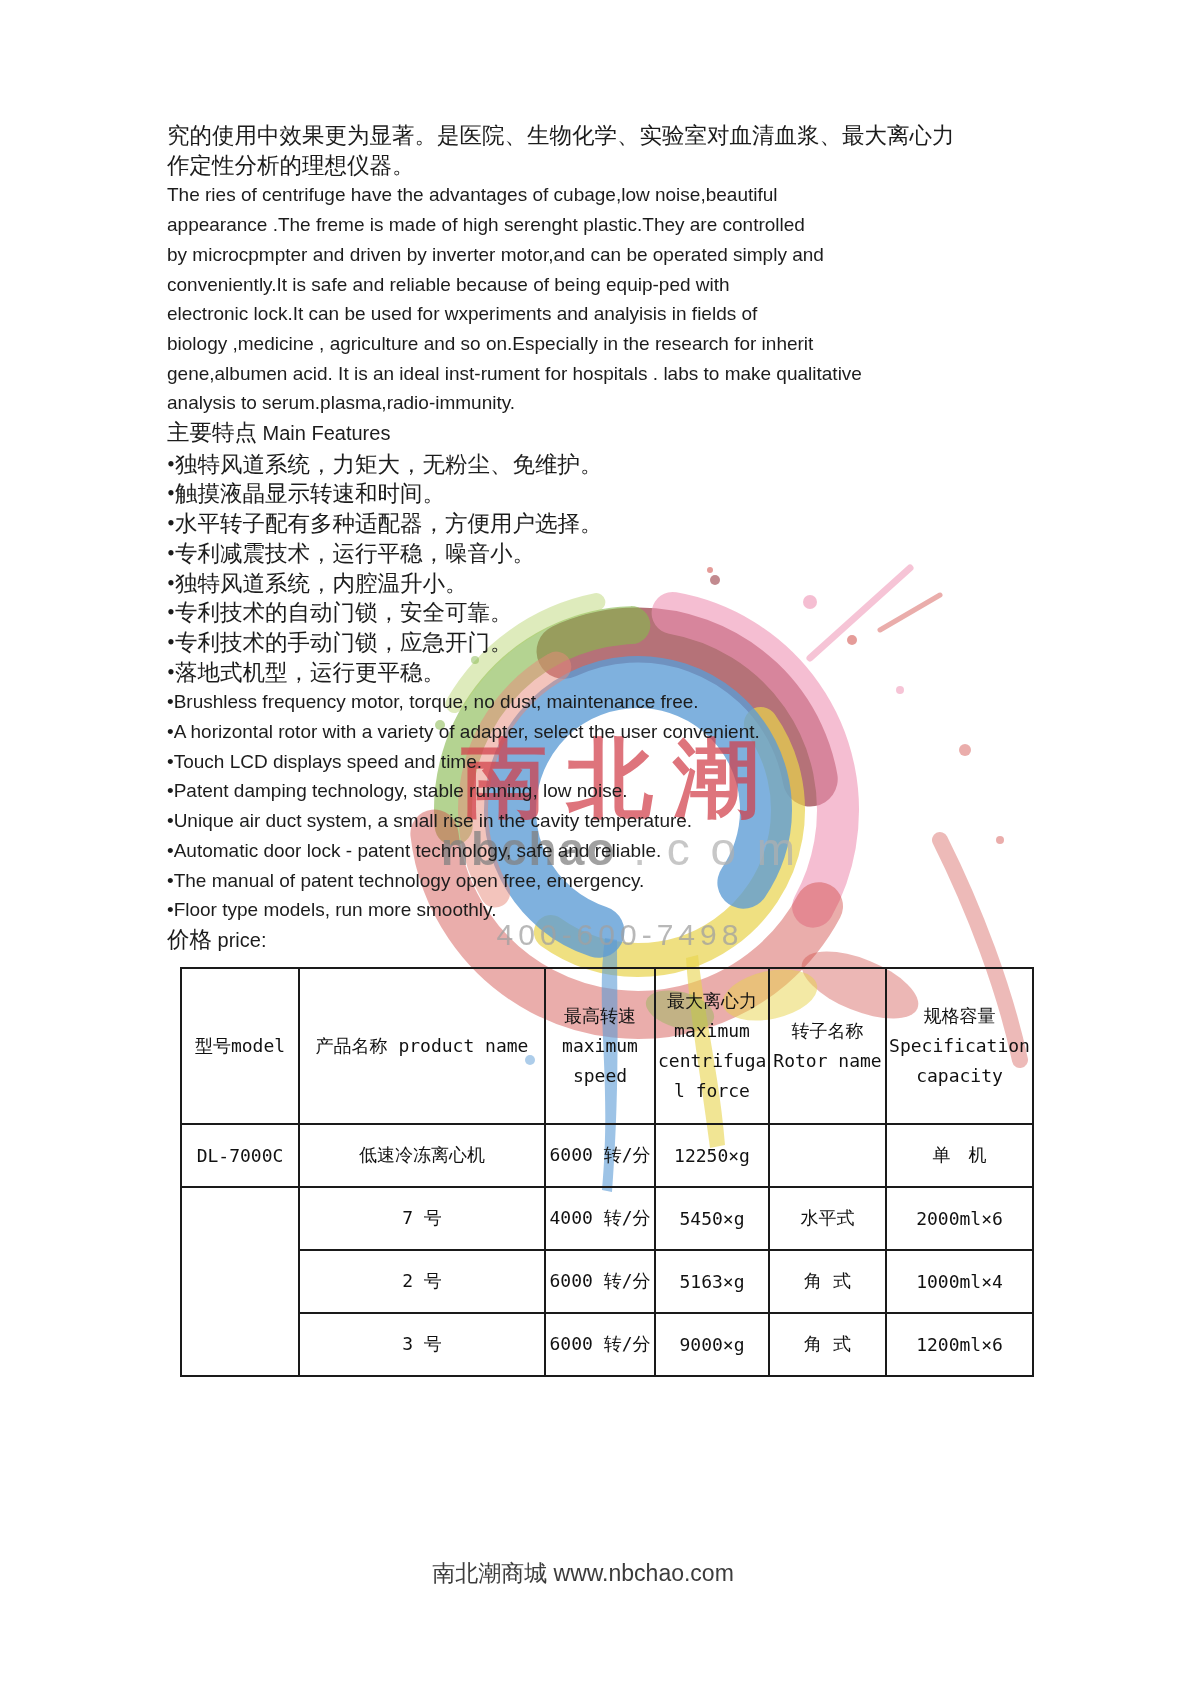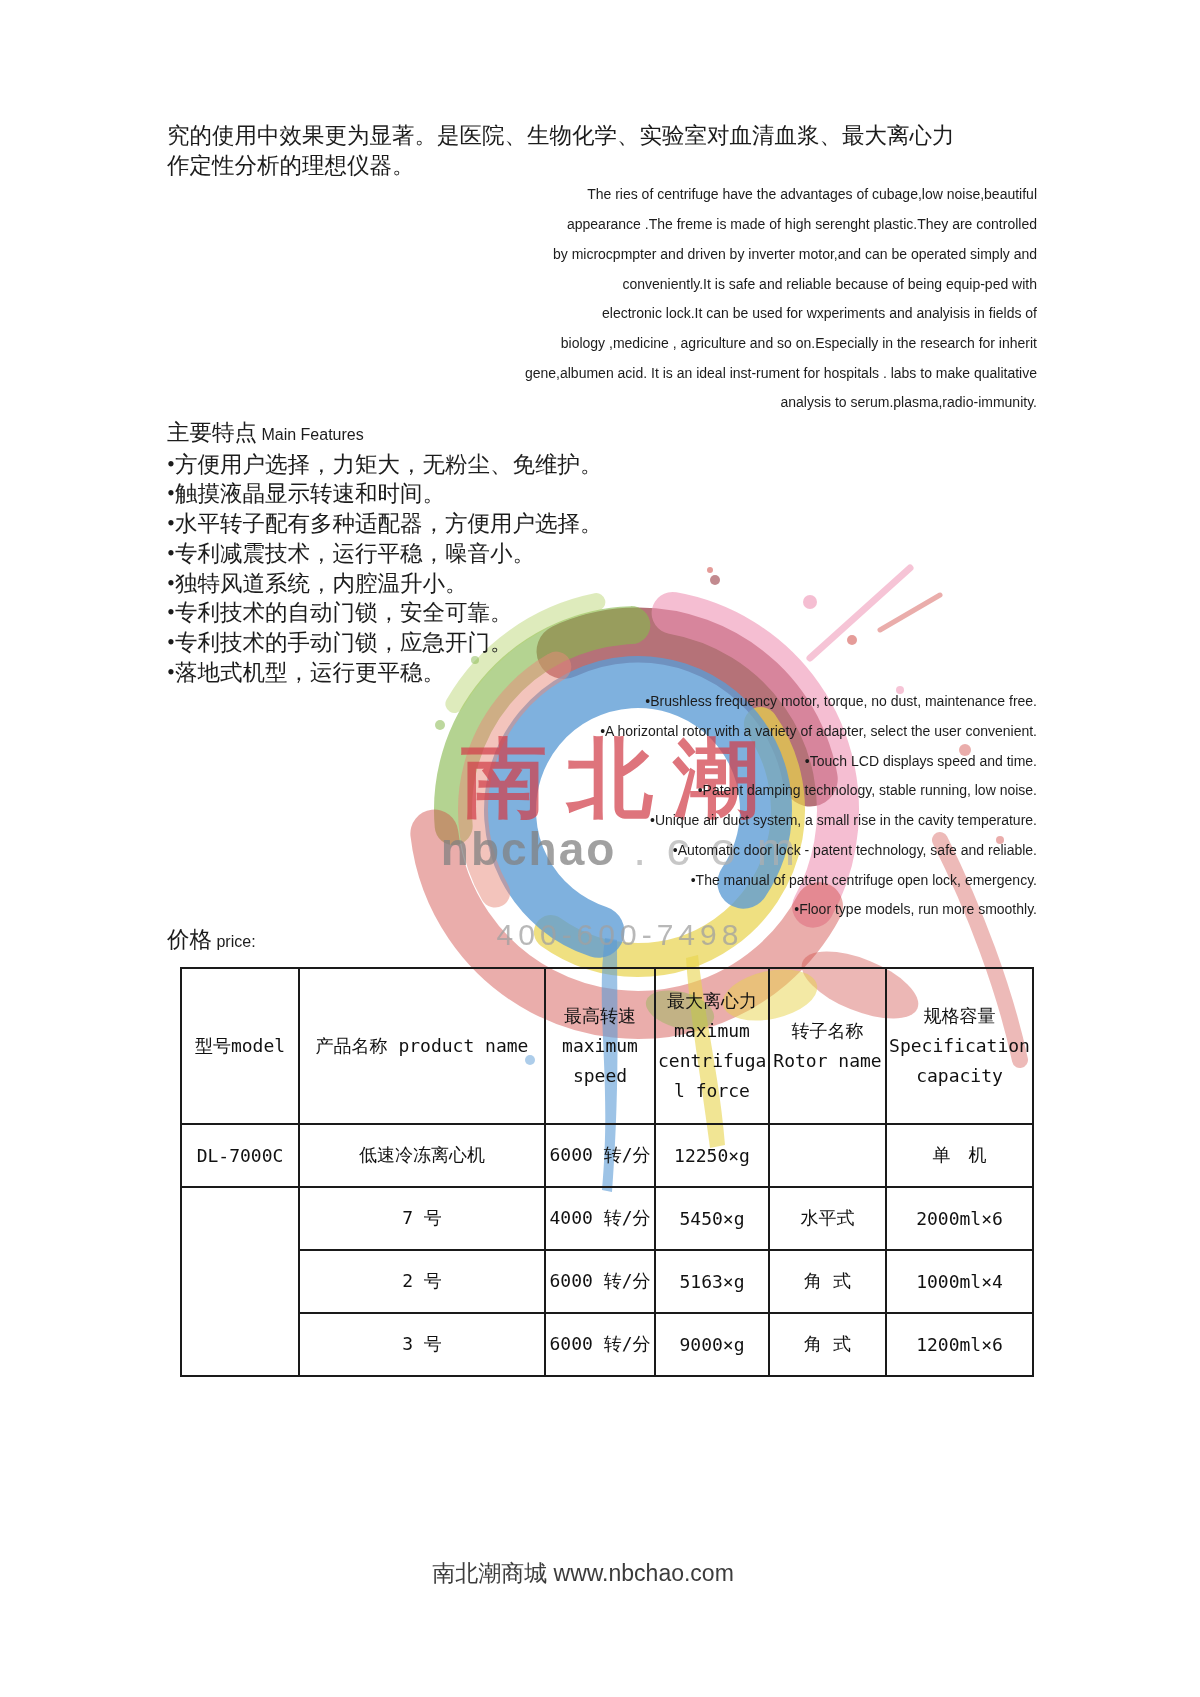--- a/index.html
+++ b/index.html
@@ -15,23 +15,23 @@
   .wm-site{left:360px;top:826px;width:520px;font-size:46px;line-height:1;}
   .wm-site .nm{font-weight:bold;color:rgba(130,130,130,0.75);letter-spacing:2px;}
   .wm-site .tl{color:rgba(175,175,175,0.7);letter-spacing:4px;}
   .wm-phone{left:360px;top:920px;width:520px;font-size:30px;line-height:1;
             color:rgba(160,160,160,0.75);letter-spacing:5px;}
 
   
   .content{position:absolute;left:167px;top:121px;width:870px;z-index:1;}
   .ln{line-height:29.7px;white-space:nowrap;}
   .zh{font-family:"Liberation Serif",serif;font-size:22.5px;}
-  .en{font-family:"Liberation Sans",sans-serif;font-size:14px;text-align:right;}
+  .en{font-family:"Liberation Sans",sans-serif;font-size:19px;}
   .mix .zh-part{font-family:"Liberation Serif",serif;font-size:22.5px;text-align:right;}
-  .mix .en-part{font-family:"Liberation Sans",sans-serif;font-size:16px;}
+  .mix .en-part{font-family:"Liberation Sans",sans-serif;font-size:20px;}
 
   
   table.price{border-collapse:collapse;table-layout:fixed;width:852px;margin-top:10px;
               font-family:"DejaVu Sans Mono","Liberation Mono",monospace;font-size:18px;
               color:#111;background:transparent;margin-left:13px;}
   table.price td,table.price th{border:2px solid #1a1a1a;text-align:center;vertical-align:middle;
               padding:2px 2px;font-weight:normal;}
   table.price th{white-space:pre-line;line-height:30px;height:150px;}
   table.price td{height:57px;white-space:pre-wrap;}
 
@@ -93,36 +93,36 @@
     <div class="ln en">conveniently.It is safe and reliable because of being equip-ped with</div>
     <div class="ln en">electronic lock.It can be used for wxperiments and analyisis in fields of</div>
     <div class="ln en">biology ,medicine , agriculture and so on.Especially in the research for inherit</div>
     <div class="ln en">gene,albumen acid. It is an ideal inst-rument for hospitals . labs to make qualitative</div>
     <div class="ln en">analysis to serum.plasma,radio-immunity.</div>
 
     <div class="ln mix">
       <span class="zh-part">主要特点</span><span class="en-part"> Main Features</span>
     </div>
 
-    <div class="ln zh">•方便用户选择，力矩大，无粉尘、免维护。</div>
+    <div class="ln zh">•独特风道系统，力矩大，无粉尘、免维护。</div>
     <div class="ln zh">•触摸液晶显示转速和时间。</div>
     <div class="ln zh">•水平转子配有多种适配器，方便用户选择。</div>
     <div class="ln zh">•专利减震技术，运行平稳，噪音小。</div>
     <div class="ln zh">•独特风道系统，内腔温升小。</div>
     <div class="ln zh">•专利技术的自动门锁，安全可靠。</div>
     <div class="ln zh">•专利技术的手动门锁，应急开门。</div>
     <div class="ln zh">•落地式机型，运行更平稳。</div>
 
     <div class="ln en">•Brushless frequency motor, torque, no dust, maintenance free.</div>
     <div class="ln en">•A horizontal rotor with a variety of adapter, select the user convenient.</div>
     <div class="ln en">•Touch LCD displays speed and time.</div>
     <div class="ln en">•Patent damping technology, stable running, low noise.</div>
     <div class="ln en">•Unique air duct system, a small rise in the cavity temperature.</div>
     <div class="ln en">•Automatic door lock - patent technology, safe and reliable.</div>
-    <div class="ln en">•The manual of patent centrifuge open lock, emergency.</div>
+    <div class="ln en">•The manual of patent technology open free, emergency.</div>
     <div class="ln en">•Floor type models, run more smoothly.</div>
 
     <div class="ln mix">
       <span class="zh-part">价格</span><span class="en-part"> price:</span>
     </div>
 
     <table class="price">
       <colgroup>
         <col style="width:118px">
           <col style="width:246px">

